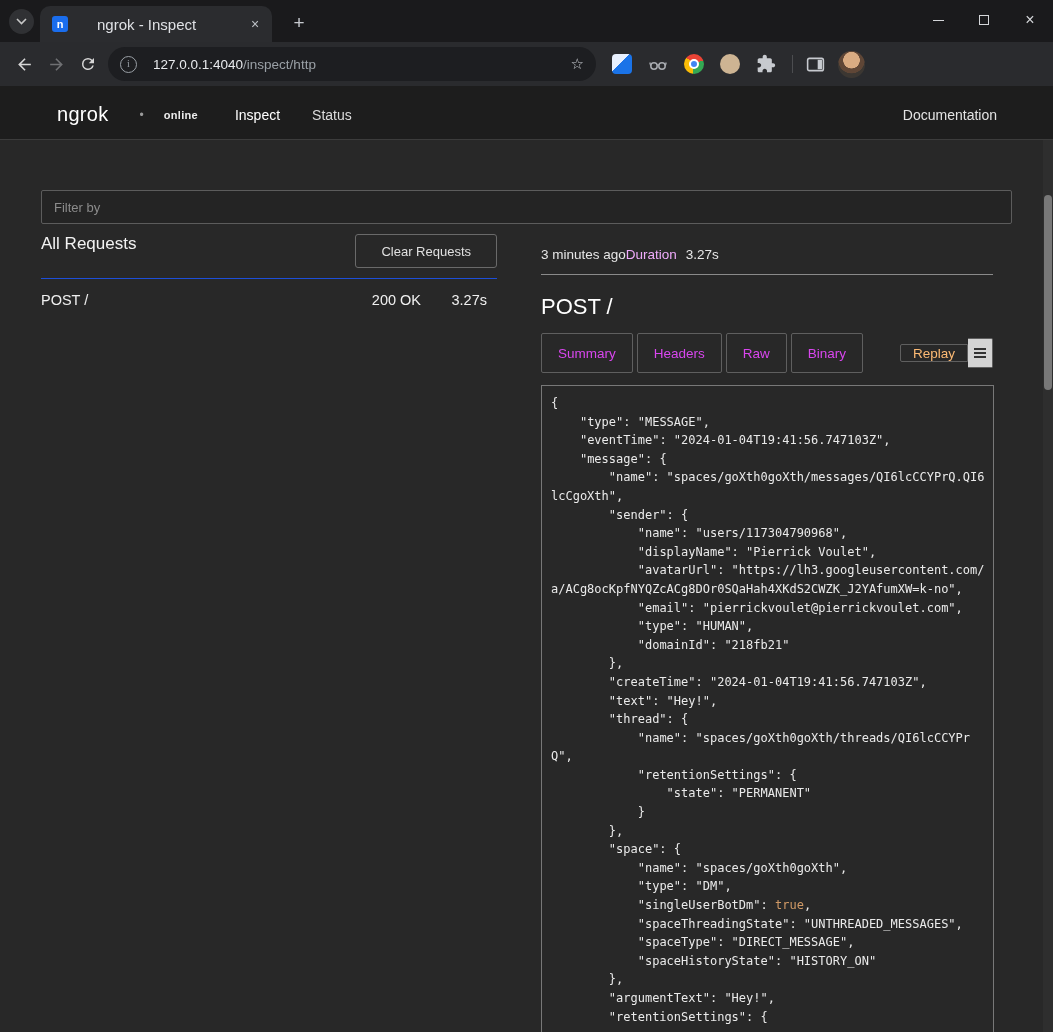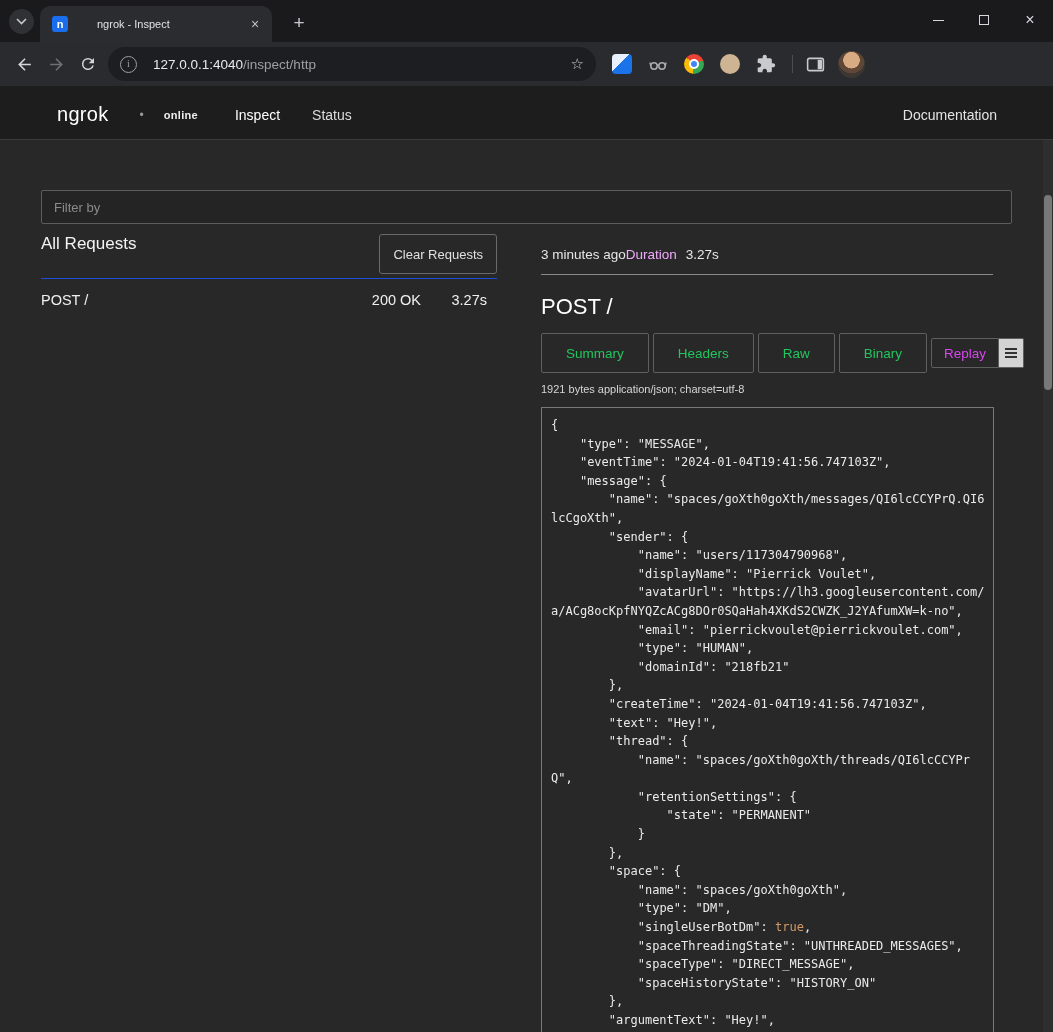--- a/index.html
+++ b/index.html
@@ -10,21 +10,21 @@
   }
   
   .chrome{position:absolute;top:0;left:0;width:1053px;height:86px;background:#1a1a1c;}
   .tabstrip{position:relative;height:42px;}
   .tab-search{position:absolute;left:9px;top:9px;width:25px;height:25px;border-radius:50%;
     background:#303134;display:flex;align-items:center;justify-content:center;cursor:pointer;}
   .tab{position:absolute;left:40px;top:6px;width:232px;height:36px;background:#2b2c2f;
     border-radius:10px 10px 0 0;display:flex;align-items:center;padding:0 8px 0 12px;box-sizing:border-box;}
   .favicon{width:16px;height:16px;border-radius:3px;background:#1a6ded;color:#fff;
     font-size:11px;font-weight:700;display:flex;align-items:center;justify-content:center;flex:none;}
-  .tab-title{margin-left:9px;color:#dfe1e5;font-size:11px;flex:1;white-space:nowrap;overflow:hidden;padding-left:20px;}
+  .tab-title{margin-left:9px;color:#dfe1e5;font-size:15px;flex:1;white-space:nowrap;overflow:hidden;padding-left:20px;}
   .tab-close{width:18px;height:18px;border-radius:50%;color:#bdc1c6;font-size:14px;line-height:18px;
     text-align:center;cursor:pointer;flex:none;}
   .newtab{position:absolute;left:286px;top:10px;width:26px;height:26px;color:#c7cacf;font-size:19px;
     display:flex;align-items:center;justify-content:center;cursor:pointer;}
   .win-controls{position:absolute;right:0;top:0;height:40px;display:flex;}
   .win-btn{width:46px;height:40px;display:flex;align-items:center;justify-content:center;cursor:pointer;}
   .min-glyph{display:block;width:11px;height:1px;background:#d4d6d9;}
   .max-glyph{display:block;width:10px;height:10px;border:1px solid #d4d6d9;box-sizing:border-box;}
   .close-glyph{color:#d4d6d9;font-size:16px;line-height:16px;}
   .toolbar{position:absolute;top:42px;left:0;width:1053px;height:44px;background:#2a2b2e;
@@ -69,38 +69,38 @@
   .doc-link{color:#e3e3e3;font-size:14px;cursor:pointer;}
   .content{padding:18px 41px 0;box-sizing:border-box;}
   .filter-input{width:100%;height:34px;box-sizing:border-box;background:#242424;border:1px solid #5c5c5c;
     border-radius:2px;color:#e0e0e0;padding:0 12px;font-size:13px;font-family:"Liberation Sans",sans-serif;outline:none;margin-top:32px;}
   .filter-input::placeholder{color:#8b8b8b;}
   .columns{display:flex;margin-top:10px;align-items:flex-start;}
   .left-col{width:456px;flex:none;}
   .left-head{height:44px;display:flex;justify-content:space-between;
     border-bottom:1px solid #1d4ed8;}
   .left-title{color:#f2f2f2;font-size:17px;}
-  .clear-btn{height:40px;padding:0 13px;background:transparent;border:1px solid #6a6a6a;border-radius:3px;
+  .clear-btn{height:34px;padding:0 25px;background:transparent;border:1px solid #6a6a6a;border-radius:3px;
     color:#e0e0e0;font-size:13px;font-family:"Liberation Sans",sans-serif;cursor:pointer;}
   .req-row{height:42px;display:flex;align-items:center;color:#f0f0f0;font-size:14.5px;cursor:pointer;
     padding-right:10px;}
   .req-method{flex:1;}
   .req-status{margin-right:22px;}
   .req-duration{width:44px;text-align:right;}
   .right-col{width:452px;margin-left:44px;flex:none;}
   .meta-row{height:40px;display:flex;align-items:center;border-bottom:1px solid #8a8a8a;font-size:13.5px;}
   .time-ago{color:#e6e6e6;}
   .dur-label{color:#f0abfc;}
   .dur-value{color:#e8e8e8;margin-left:9px;}
   .detail-title{margin-top:19px;font-size:22px;color:#ffffff;font-weight:400;}
   .tabs-row{margin-top:13px;display:flex;align-items:center;}
-  .tab-btn{height:40px;padding:0 24px;border:1px solid #5f5f5f;background:transparent;color:#22c55e;
+  .tab-btn{height:40px;padding:0 16px;border:1px solid #5f5f5f;background:transparent;color:#d946ef;
     font-size:13.5px;margin-right:4px;border-radius:2px;font-family:"Liberation Sans",sans-serif;cursor:pointer;}
   .replay-group{margin-left:auto;display:flex;align-items:center;}
-  .replay-btn{height:30px;padding:0 12px;border:1px solid #5f5f5f;background:transparent;color:#d946ef;
+  .replay-btn{height:18px;padding:0 12px;border:1px solid #5f5f5f;background:transparent;color:#fdba74;
     font-size:13.5px;border-radius:2px 0 0 2px;font-family:"Liberation Sans",sans-serif;cursor:pointer;}
   .replay-menu{height:30px;width:25px;background:#d4d4d4;border:1px solid #5f5f5f;border-left:none;
     border-radius:0 2px 2px 0;box-sizing:border-box;display:flex;flex-direction:column;align-items:center;
     justify-content:center;gap:2.5px;cursor:pointer;}
   .replay-menu i{display:block;width:12px;height:1.5px;background:#333;}
   .bytes-line{margin-top:10px;font-size:11px;color:#d6d6d6;}
   .code-block{margin-top:12px;border:1px solid #787878;padding:8px 9px;width:60ch;
     font-family:"DejaVu Sans Mono",monospace;font-size:12px;line-height:18.6px;color:#eaeaea;
     white-space:pre-wrap;word-break:break-all;height:760px;overflow:hidden;}
   .json-bool{color:#d19a66;}
@@ -230,21 +230,20 @@
           <button class="tab-btn">Binary</button>
           <span class="replay-group">
             <button class="replay-btn">Replay</button>
             <span class="replay-menu">
                 <i></i>
                 <i></i>
                 <i></i>
               </span>
           </span>
         </div>
-        <div class="bytes-line">1921 bytes application/json; charset=utf-8</div>
         <pre class="code-block">{
     "type": "MESSAGE",
     "eventTime": "2024-01-04T19:41:56.747103Z",
     "message": {
         "name": "spaces/goXth0goXth/messages/QI6lcCCYPrQ.QI6lcCgoXth",
         "sender": {
             "name": "users/117304790968",
             "displayName": "Pierrick Voulet",
             "avatarUrl": "https://lh3.googleusercontent.com/a/ACg8ocKpfNYQZcACg8DOr0SQaHah4XKdS2CWZK_J2YAfumXW=k-no",
             "email": "pierrickvoulet@pierrickvoulet.com",

